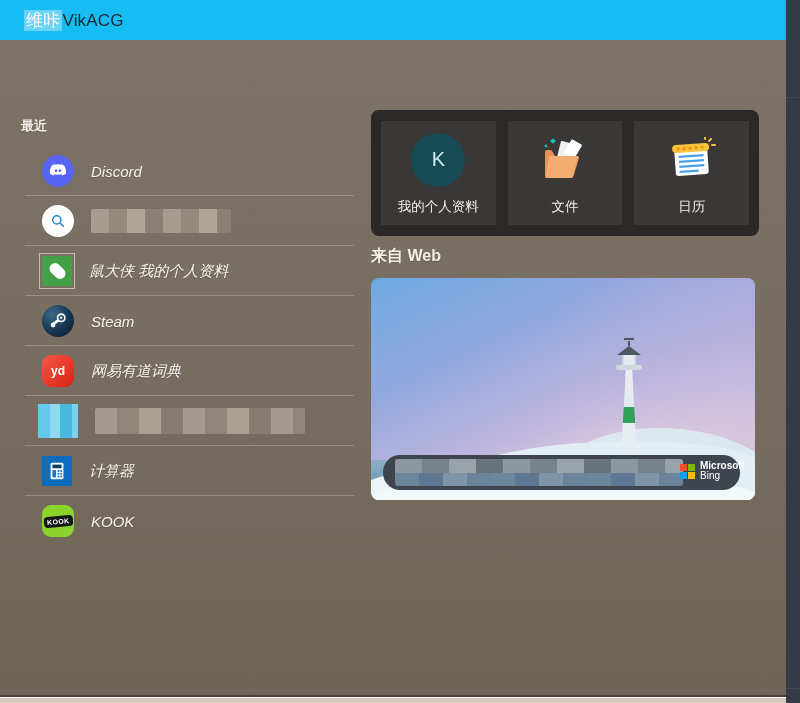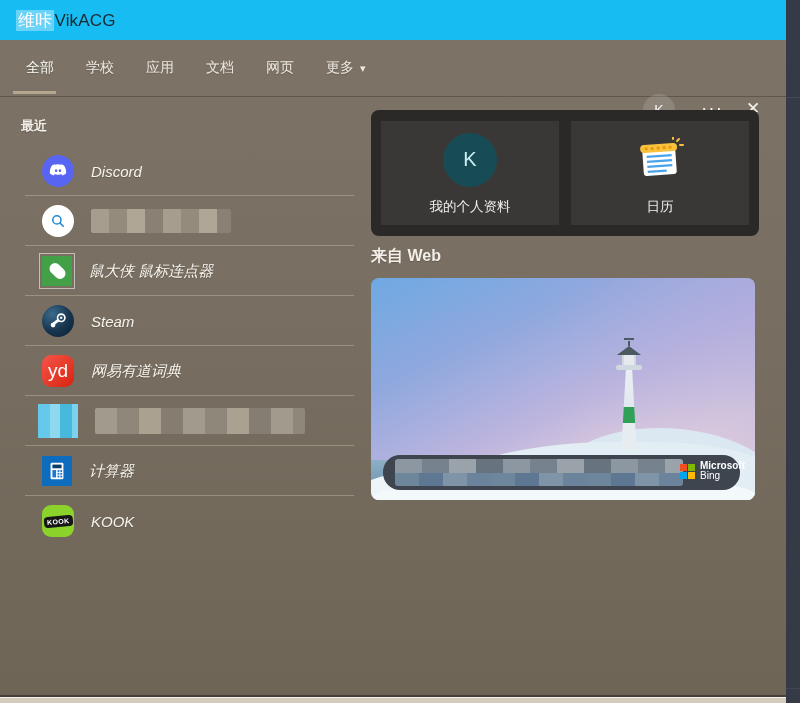--- a/index.html
+++ b/index.html
@@ -5,21 +5,21 @@
   * { margin:0; padding:0; box-sizing:border-box; }
   body { font-family:"Liberation Sans", sans-serif; }
   .screen { position:relative; width:800px; height:703px; overflow:hidden; background:#343a46; }
 
   
   .window { position:absolute; left:0; top:0; width:786px; height:695px;
     background:linear-gradient(180deg,#7d7467 0%,#786f62 45%,#6e6557 100%); }
 
   
   .search-header { position:absolute; left:0; top:0; width:786px; height:40px;
-    background:#17bdf2; display:flex; align-items:center; padding-left:16px; }
+    background:#17bdf2; display:flex; align-items:center; padding-left:24px; }
   .search-title { font-size:17px; letter-spacing:.2px; }
   .search-title .hl { background:#6ad3f8; color:#ffffff; padding:1px 2px; }
   .search-title .rest { color:#17272e; }
 
   
   .tabbar { position:absolute; left:0; top:40px; width:786px; height:57px;
     border-bottom:1px solid rgba(45,38,30,.35); }
   .tabs { position:absolute; left:26px; top:0; height:100%; display:flex; align-items:center; gap:32px; }
   .tab { position:relative; font-size:14px; color:#efe9e0; cursor:default;
     text-shadow:0 1px 1px rgba(0,0,0,.18); display:flex; align-items:center; gap:6px; }
@@ -46,21 +46,21 @@
 
   
   .ic { width:32px; height:32px; flex:0 0 32px; display:flex; align-items:center; justify-content:center; }
   .ic-discord { background:#5865f2; border-radius:50%; }
   .ic-search { background:#ffffff; border-radius:50%; }
   .ic-mouse { background:#43a047; width:30px; height:30px; flex-basis:30px;
     outline:1px solid rgba(255,255,255,.55); outline-offset:2px; position:relative; }
   .mouse-pill { width:11px; height:18px; background:#ffffff; border-radius:6px; transform:rotate(-45deg); }
   .ic-steam { border-radius:50%; background:radial-gradient(circle at 32% 28%, #3b6a8a 0%, #17344e 55%, #0c1f33 100%); }
   .ic-yd { background:linear-gradient(135deg,#f5554a,#d9230f); border-radius:9px; }
-  .ic-yd span { color:#fff; font-size:19px; font-weight:normal; }
+  .ic-yd span { color:#fff; font-size:12px; font-weight:bold; }
   .ic-uu { background:#141b30; border-radius:50%; position:relative; }
   .uu-ring-outer { width:18px; height:18px; border:2.5px solid #2bd4be; border-radius:50%;
     display:flex; align-items:center; justify-content:center; }
   .uu-ring-inner { width:7px; height:7px; border:2.2px solid #2bd4be; border-radius:50%; }
   .uu-notch { position:absolute; bottom:3px; left:50%; transform:translateX(-50%) rotate(45deg);
     width:6px; height:6px; background:#141b30; border-right:2.5px solid #2bd4be; border-bottom:2.5px solid #2bd4be; }
   .ic-calc { background:#0d6cbd; width:30px; height:30px; flex-basis:30px; }
   .ic-kook { background:#8bd32a; border-radius:9px; }
   .kook-bubble { background:#161616; color:#ffffff; font-size:7px; font-weight:bold; letter-spacing:.4px;
     padding:2px 3px; border-radius:4px; transform:rotate(-5deg); }
@@ -141,36 +141,20 @@
 
 <div class="screen">
   <div class="window">
 
     <div class="search-header">
       <div class="search-title">
         <span class="hl">维咔</span><span class="rest">VikACG</span>
       </div>
     </div>
 
-    <div class="tabbar">
-      <div class="tabs">
-        <div class="tab active">全部</div>
-        <div class="tab">学校</div>
-        <div class="tab">应用</div>
-        <div class="tab">文档</div>
-        <div class="tab">网页</div>
-        <div class="tab">
-          <span>更多</span>
-          <span class="caret">▾</span>
-        </div>
-      </div>
-      <div class="hdr-avatar">K</div>
-      <div class="hdr-ellipsis">···</div>
-      <div class="hdr-close">✕</div>
-    </div>
 
     <div class="recent-header">最近</div>
     <div class="rows">
 
       <div class="row">
         <span class="ic ic-discord">
           <svg width="20" height="20" viewBox="0 0 24 24">
               <path fill="#ffffff" d="M19.3 5.3A16 16 0 0 0 15.9 4l-.2.4a13 13 0 0 0-7.4 0L8.1 4a16 16 0 0 0-3.4 1.3C2.6 8.6 2 11.8 2.3 15a16 16 0 0 0 4.9 2.5l.8-1.3c-.5-.2-1-.4-1.4-.7l.3-.3a11.5 11.5 0 0 0 10.2 0l.3.3c-.4.3-.9.5-1.4.7l.8 1.3a16 16 0 0 0 4.9-2.5c.4-3.6-.6-6.7-2.4-9.7zM9.7 13.2c-.8 0-1.5-.7-1.5-1.6s.7-1.6 1.5-1.6 1.5.7 1.5 1.6-.7 1.6-1.5 1.6zm4.6 0c-.8 0-1.5-.7-1.5-1.6s.7-1.6 1.5-1.6 1.5.7 1.5 1.6-.7 1.6-1.5 1.6z"></path>
             </svg>
         </span>
@@ -184,21 +168,21 @@
               <path d="M14.8 14.8 L19 19" stroke-linecap="round"></path>
             </svg>
         </span>
         <span class="mosaic-text"></span>
       </div>
 
       <div class="row">
         <span class="ic ic-mouse">
             <span class="mouse-pill"></span>
           </span>
-        <span class="row-label">鼠大侠 鼠标连点器</span>
+        <span class="row-label">鼠大侠 我的个人资料</span>
       </div>
 
       <div class="row">
         <span class="ic ic-steam">
           <svg width="22" height="22" viewBox="0 0 24 24">
               <g fill="none" stroke="#ffffff">
                 <circle cx="15.5" cy="8.5" r="4" stroke-width="1.8"></circle>
                 <circle cx="15.5" cy="8.5" r="1.3" fill="#ffffff" stroke="none"></circle>
                 <path d="M12.2 11.4 L6.2 15.8" stroke-width="3" stroke-linecap="round"></path>
                 <circle cx="6.6" cy="16.4" r="2.6" fill="#ffffff" stroke="none"></circle>
@@ -249,20 +233,35 @@
       </div>
 
     </div>
 
     <div class="tiles-panel">
       <div class="tile">
         <div class="tile-icon-area">
           <div class="tile-avatar">K</div>
         </div>
         <div class="tile-label">我的个人资料</div>
+      </div>
+      <div class="tile">
+        <div class="tile-icon-area">
+          <span>
+            <svg width="54" height="46" viewBox="0 0 54 46">
+              <rect x="21" y="5" width="13" height="17" rx="1" fill="#f2f1ee" transform="rotate(14 27 13)"></rect>
+              <rect x="29" y="4" width="12" height="16" rx="1" fill="#ffffff" transform="rotate(30 35 12)"></rect>
+              <path d="M7 15 L7 39 Q7 41 9 41 L33 41 Q35 41 35.5 39 L41 21 Q41.6 19 39.5 19 L17 19 L14 14 Q13.4 13 12 13 L9 13 Q7 13 7 15 Z" fill="#e8935a"></path>
+              <path d="M11 19 L40 19 L35 39 Q34.5 41 32.5 41 L9 41 Q7.2 41 7.8 39 Z" fill="#f3ad73"></path>
+              <rect x="13" y="2" width="4" height="4" fill="#19c3b2" transform="rotate(45 15 4)"></rect>
+              <circle cx="8" cy="9" r="1.4" fill="#19c3b2"></circle>
+            </svg>
+          </span>
+        </div>
+        <div class="tile-label">文件</div>
       </div>
       <div class="tile">
         <div class="tile-icon-area">
           <span>
             <svg width="54" height="46" viewBox="0 0 54 46">
               <g transform="rotate(-4 27 24)">
                 <rect x="10" y="12" width="33" height="26" rx="3" fill="#ffffff"></rect>
                 <g stroke="#4aa3e8" stroke-width="2.2">
                   <line x1="14" y1="19" x2="39" y2="19"></line>
                   <line x1="14" y1="24" x2="39" y2="24"></line>

